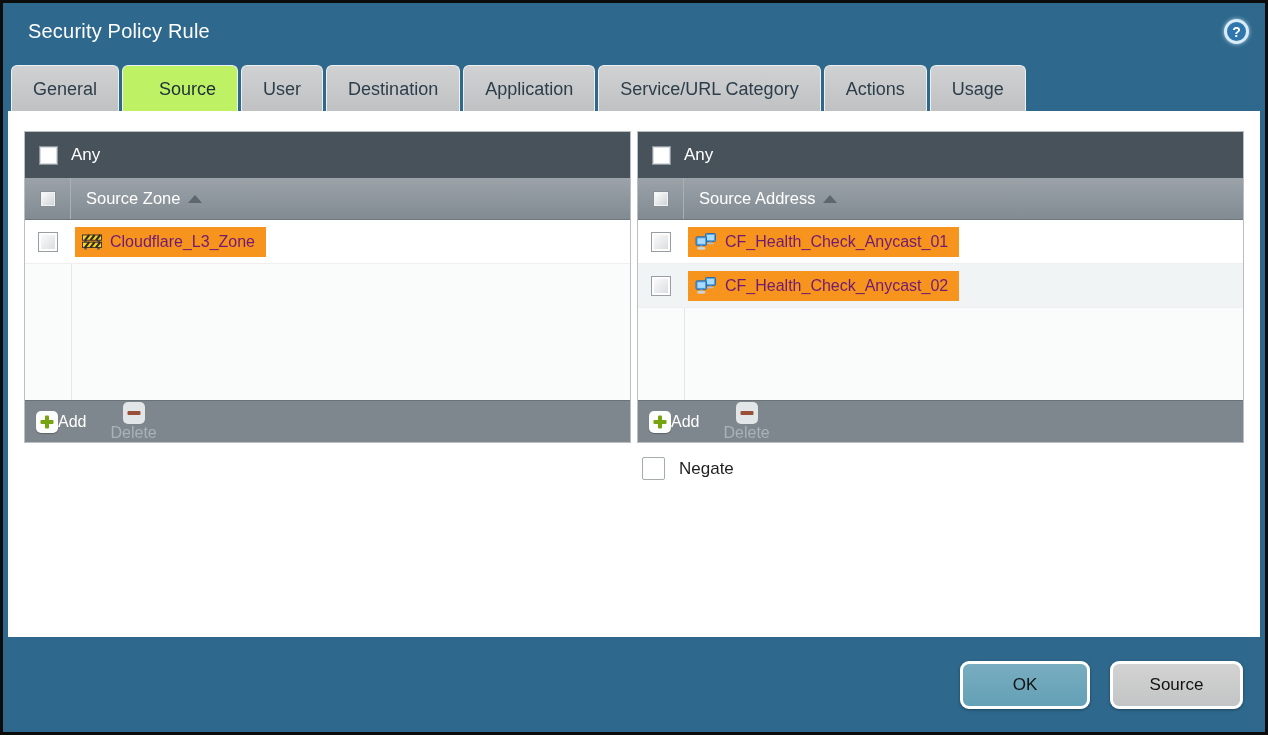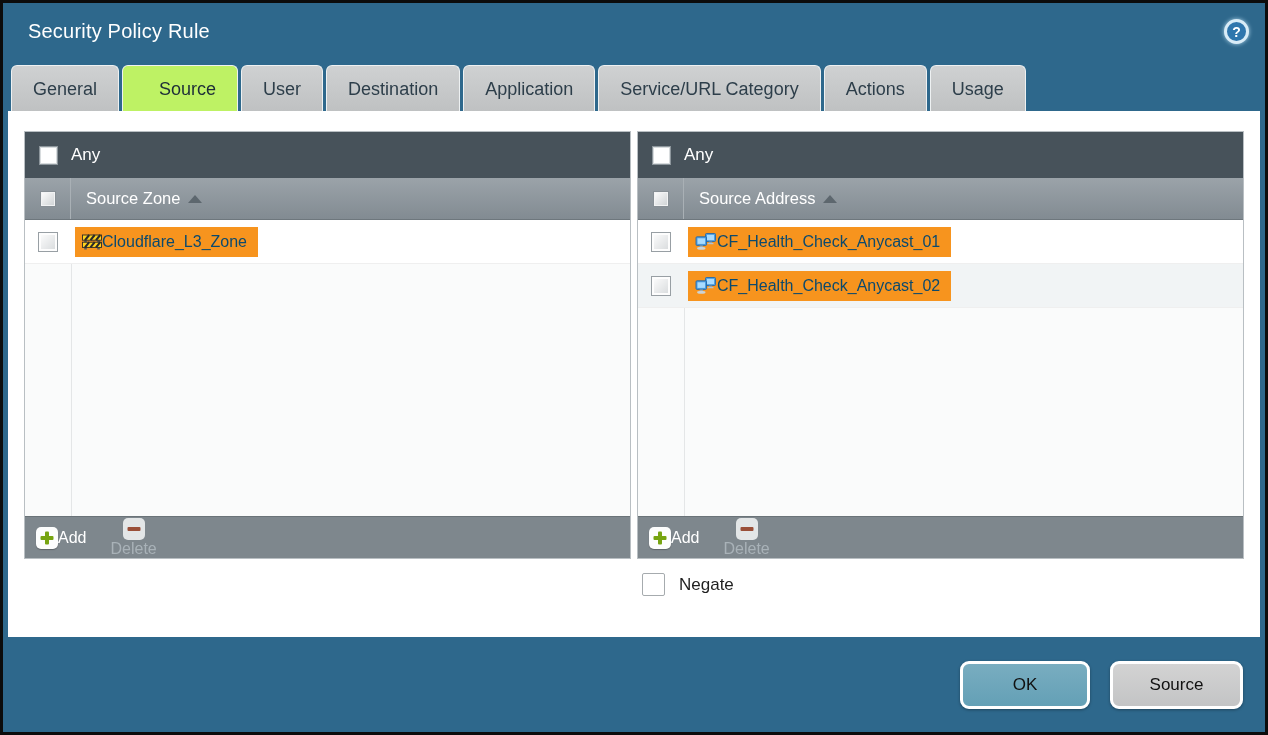--- a/index.html
+++ b/index.html
@@ -56,21 +56,21 @@
     padding-left: 36px;
   }
   
   .content {
     flex: 1 1 auto;
     background: #ffffff;
     margin: 0 5px;
     padding: 20px 16px 0 16px;
     display: flex; flex-direction: column;
   }
-  .panels { display: flex; gap: 6px; height: 428px; }
+  .panels { display: flex; gap: 6px; height: 312px; }
   .panel {
     flex: 1 1 0;
     display: flex; flex-direction: column;
     border: 1px solid #b9bfc3;
   }
   .any-header {
     flex: 0 0 46px;
     background: #47525a;
     display: flex; align-items: center;
   }
@@ -120,22 +120,22 @@
   }
   .grid-row.alt { background: #f1f4f5; }
   .row-checkbox {
     width: 20px; height: 20px;
     background: linear-gradient(135deg, #ffffff, #d6d9db);
     border: 1px solid #989fa4;
     box-shadow: inset 0 0 0 2px #fdfdfd;
     cursor: pointer;
   }
   .chip {
-    display: inline-flex; align-items: center; gap: 0;
-    background: #f7941e; color: #0c4a6e;
+    display: inline-flex; align-items: center; gap: 8px;
+    background: #f7941e; color: #701a75;
     height: 30px; padding: 0 11px 0 7px;
     font-size: 16px; margin-left: 4px;
     cursor: pointer; white-space: nowrap;
   }
   .chip svg { display: block; }
   .panel-toolbar {
     flex: 0 0 42px;
     background: #7e878d;
     border-top: 1px solid #6a7378;
     display: flex; align-items: center;

